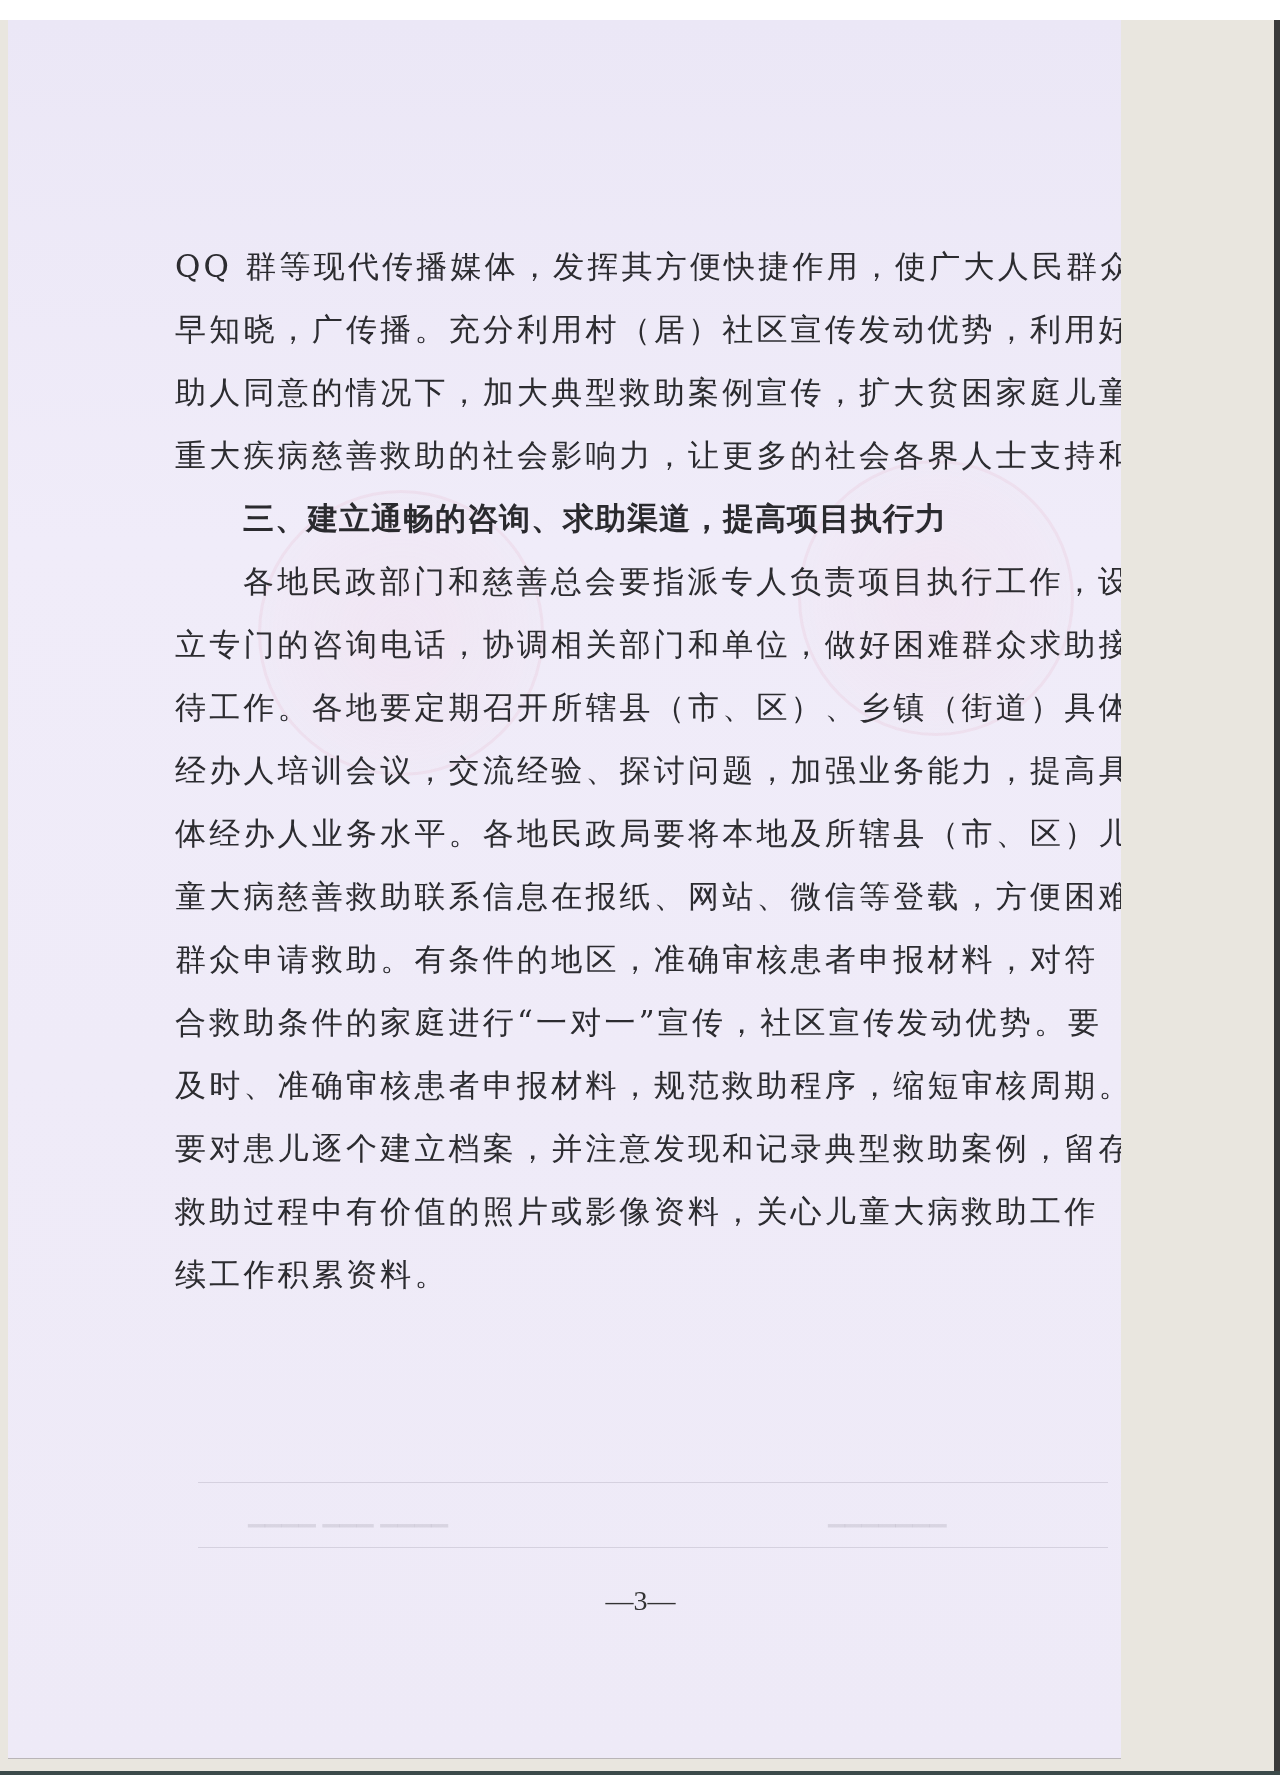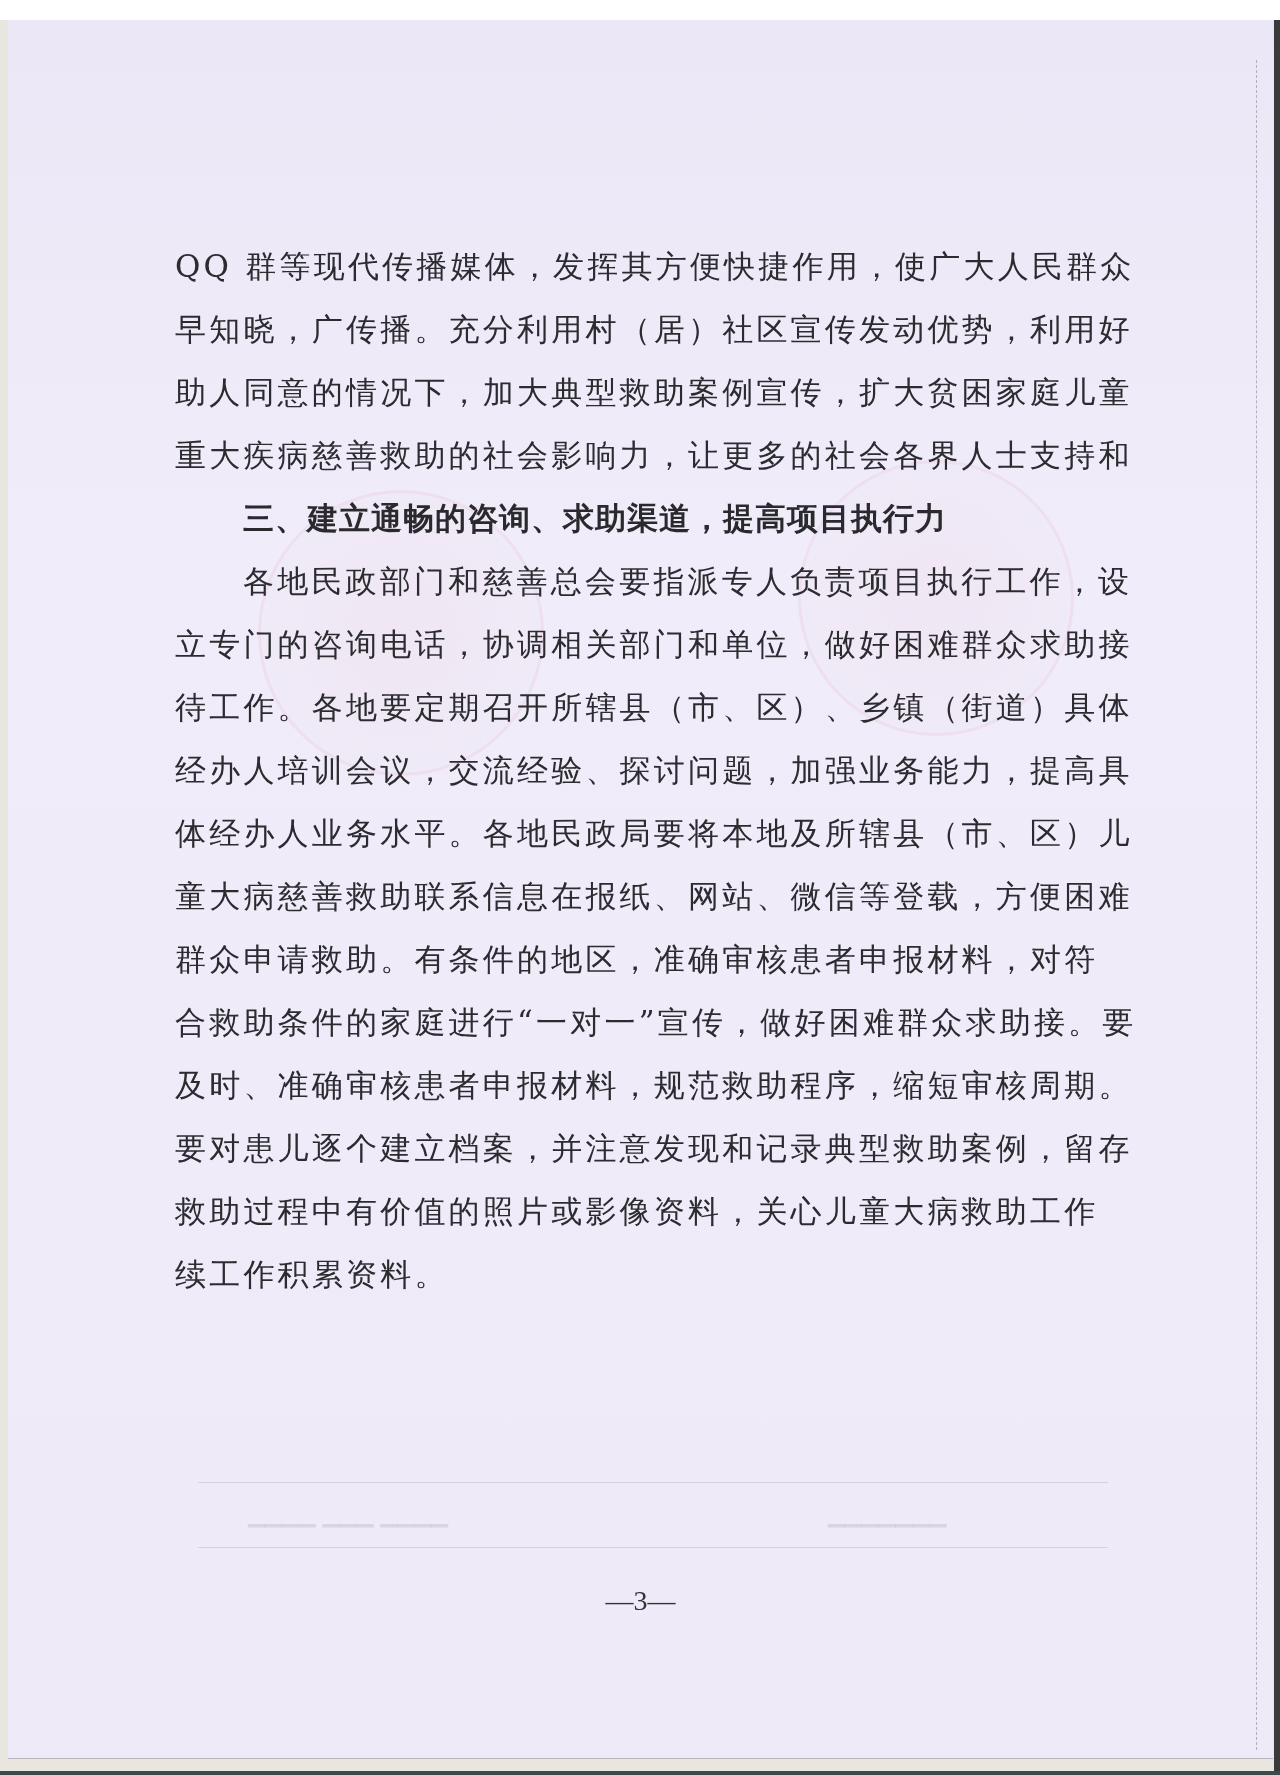--- a/index.html
+++ b/index.html
@@ -14,21 +14,21 @@
   }
   .frame-dark-edge {
     position: absolute; right: 0; top: 20px; width: 6px; height: 1755px;
     background: #3a3a3a;
   }
   .frame-bottom-line {
     position: absolute; left: 0; bottom: 0; width: 1280px; height: 4px;
     background: #3c4a4a;
   }
   .paper {
-    position: absolute; left: 8px; top: 20px; width: 1265px; height: 1738px;
+    position: absolute; left: 8px; top: 20px; width: 1113px; height: 1738px;
     background: linear-gradient(180deg, #ebe7f6 0%, #f0ecf9 30%, #efebf8 60%, #eeeaf7 100%);
     box-shadow: 0 1px 0 #b9b5b8;
     overflow: hidden;
   }
   .seal {
     position: absolute; border-radius: 50%;
     border: 3px solid rgba(220, 150, 170, 0.12);
     background: radial-gradient(circle, rgba(245, 205, 220, 0.18) 0%, rgba(245, 205, 220, 0.05) 70%, rgba(0,0,0,0) 100%);
   }
   .seal-left { left: 250px; top: 470px; width: 280px; height: 280px; }
@@ -91,21 +91,21 @@
 
     <div class="line heading">三、建立通畅的咨询、求助渠道，提高项目执行力</div>
 
     <div class="line indent">各地民政部门和慈善总会要指派专人负责项目执行工作，设</div>
     <div class="line">立专门的咨询电话，协调相关部门和单位，做好困难群众求助接</div>
     <div class="line">待工作。各地要定期召开所辖县（市、区）、乡镇（街道）具体</div>
     <div class="line">经办人培训会议，交流经验、探讨问题，加强业务能力，提高具</div>
     <div class="line">体经办人业务水平。各地民政局要将本地及所辖县（市、区）儿</div>
     <div class="line">童大病慈善救助联系信息在报纸、网站、微信等登载，方便困难</div>
     <div class="line">群众申请救助。有条件的地区，准确审核患者申报材料，对符</div>
-    <div class="line">合救助条件的家庭进行“一对一”宣传，做好困难群众求助接。要</div>
+    <div class="line">合救助条件的家庭进行“一对一”宣传，社区宣传发动优势。要</div>
     <div class="line">及时、准确审核患者申报材料，规范救助程序，缩短审核周期。</div>
     <div class="line">要对患儿逐个建立档案，并注意发现和记录典型救助案例，留存</div>
     <div class="line">救助过程中有价值的照片或影像资料，关心儿童大病救助工作</div>
     <div class="line">续工作积累资料。</div>
   </div>
 
   <div class="showthrough-line st-1"></div>
   <div class="showthrough-line st-2"></div>
   <div class="showthrough-text stt-left">▁▁▁▁ ▁▁▁ ▁▁▁▁</div>
   <div class="showthrough-text stt-right">▁▁▁▁▁▁▁</div>

